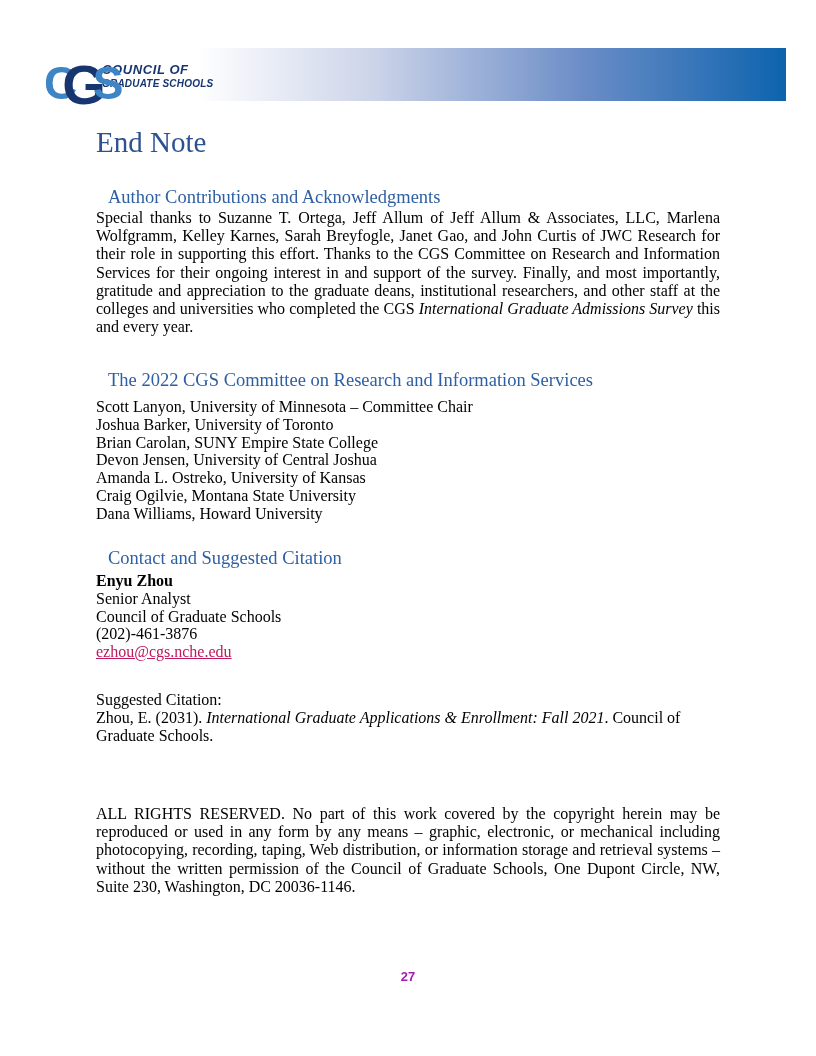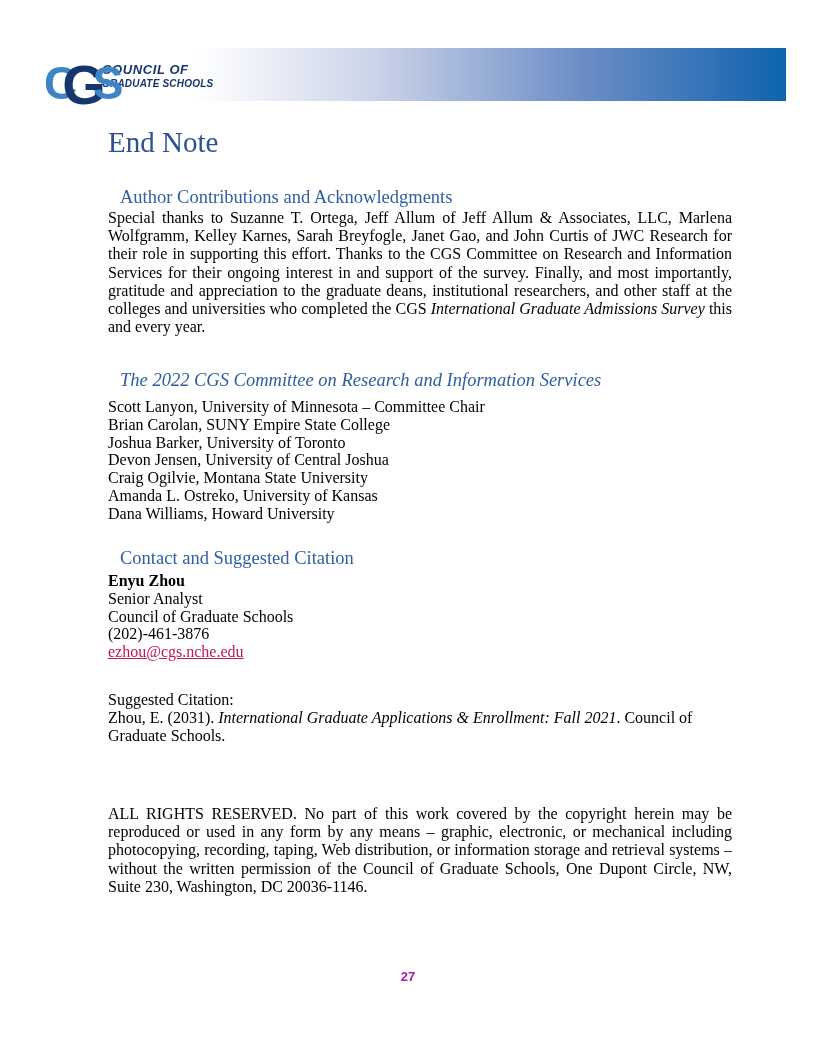--- a/index.html
+++ b/index.html
@@ -30,32 +30,32 @@
   .logo-text {
     position: absolute; left: 58px; top: 12px;
     font-family: "Liberation Sans", sans-serif;
     font-weight: 700; font-style: italic; color: #17356f;
     white-space: nowrap;
   }
   .logo-text .line1 { font-size: 13px; letter-spacing: 0.6px; }
   .logo-text .line2 { font-size: 10px; letter-spacing: 0.2px; margin-top: 1px; }
 
   
-  .abs { position: absolute; left: 108px; width: 624px; }
+  .abs { position: absolute; left: 96px; width: 624px; }
   h1.doc-title {
     margin: 0; font-weight: 400;
     font-size: 29px; line-height: 32px; color: #2e5191;
     top: 126px;
   }
   .h2 {
     margin: 12px; font-weight: 400;
     font-size: 18.5px; line-height: 24px; color: #2e5fa2;
   }
   .h2.ack { top: 173px; }
-  .h2.committee { top: 356px; font-style: italic; }
+  .h2.committee { top: 356px; }
   .h2.contact { top: 534px; }
 
   .body-text { font-size: 16px; line-height: 18.2px; }
   .justified { text-align: justify; }
 
   .para-ack { top: 209px; }
   .member-list { top: 398px; line-height: 17.8px; }
   .contact-block { top: 572px; line-height: 17.8px; }
   .contact-block .name { font-weight: 700; }
   .email-link { color: #be185d; text-decoration: underline; }
@@ -90,25 +90,25 @@
   </div>
 
   <h1 class="doc-title abs">End Note</h1>
 
   <div class="h2 abs ack">Author Contributions and Acknowledgments</div>
   <div class="body-text justified abs para-ack"><span>Special thanks to Suzanne T. Ortega, Jeff Allum of Jeff Allum &amp; Associates, LLC, Marlena Wolfgramm, Kelley Karnes, Sarah Breyfogle, Janet Gao, and John Curtis of JWC Research for their role in supporting this effort. Thanks to the CGS Committee on Research and Information Services for their ongoing interest in and support of the survey. Finally, and most importantly, gratitude and appreciation to the graduate deans, institutional researchers, and other staff at the colleges and universities who completed the CGS </span><span class="italic">International Graduate Admissions Survey</span><span> this and every year.</span></div>
 
   <div class="h2 abs committee">The 2022 CGS Committee on Research and Information Services</div>
   <div class="body-text abs member-list">
     <div>Scott Lanyon, University of Minnesota – Committee Chair</div>
+    <div>Joshua Barker, University of Toronto</div>
     <div>Brian Carolan, SUNY Empire State College</div>
-    <div>Joshua Barker, University of Toronto</div>
     <div>Devon Jensen, University of Central Joshua</div>
+    <div>Amanda L. Ostreko, University of Kansas</div>
     <div>Craig Ogilvie, Montana State University</div>
-    <div>Amanda L. Ostreko, University of Kansas</div>
     <div>Dana Williams, Howard University</div>
   </div>
 
   <div class="h2 abs contact">Contact and Suggested Citation</div>
   <div class="body-text abs contact-block">
     <div class="name">Enyu Zhou</div>
     <div>Senior Analyst</div>
     <div>Council of Graduate Schools</div>
     <div>(202)-461-3876</div>
     <div><a href="#" class="email-link">ezhou@cgs.nche.edu</a></div>

